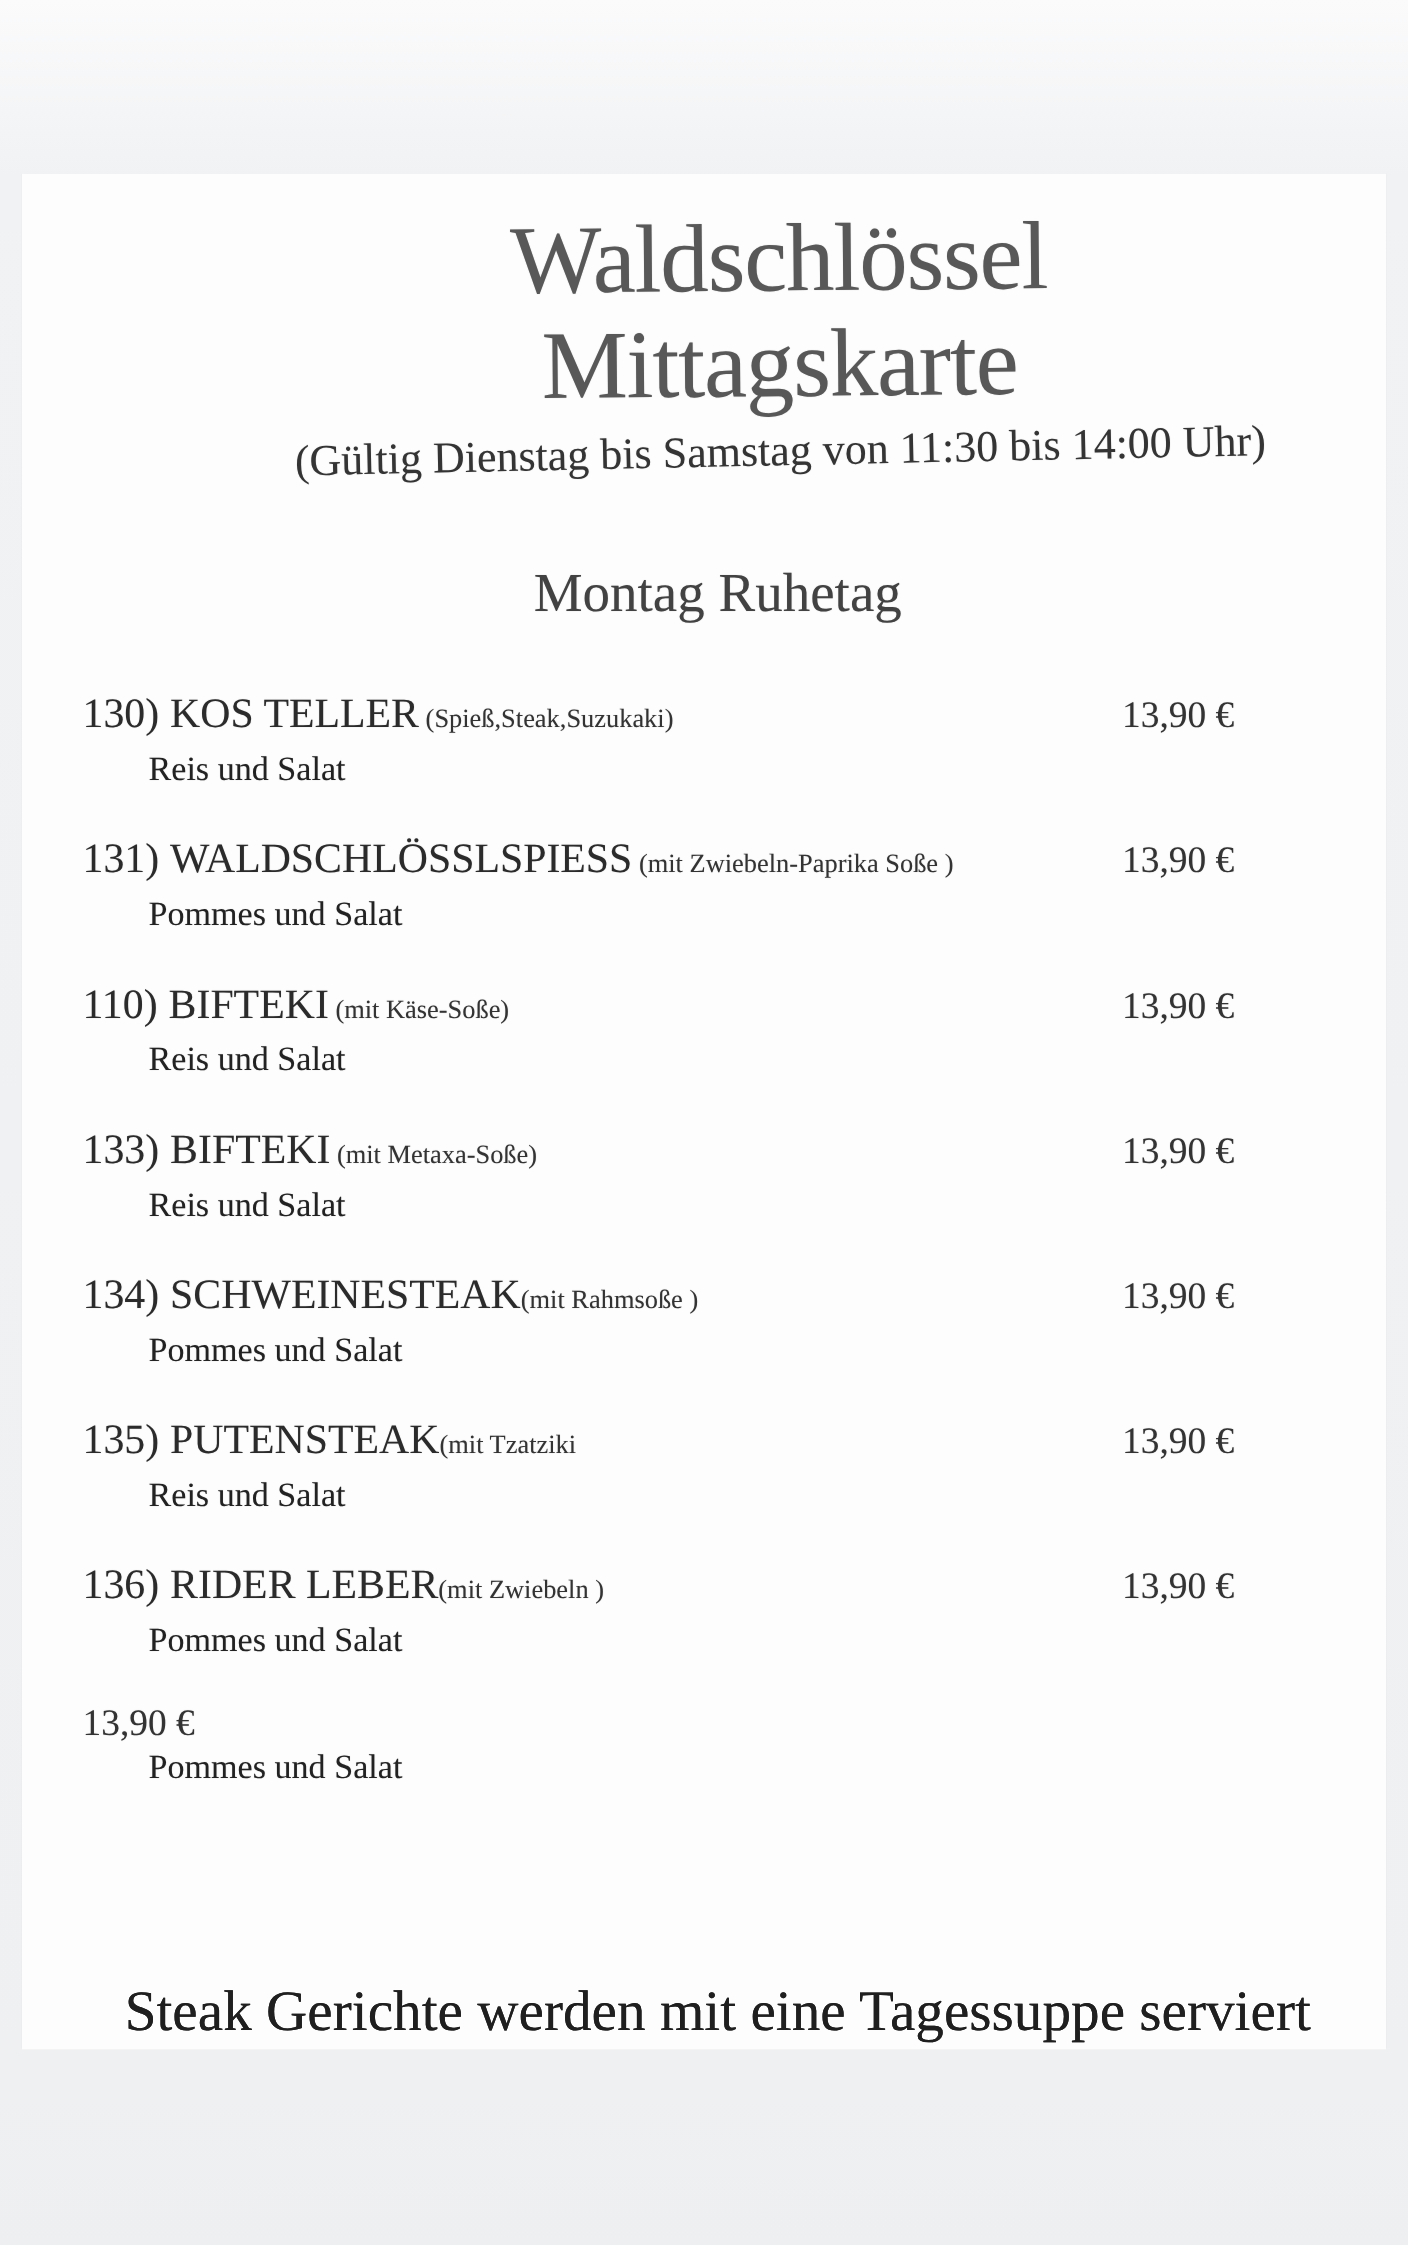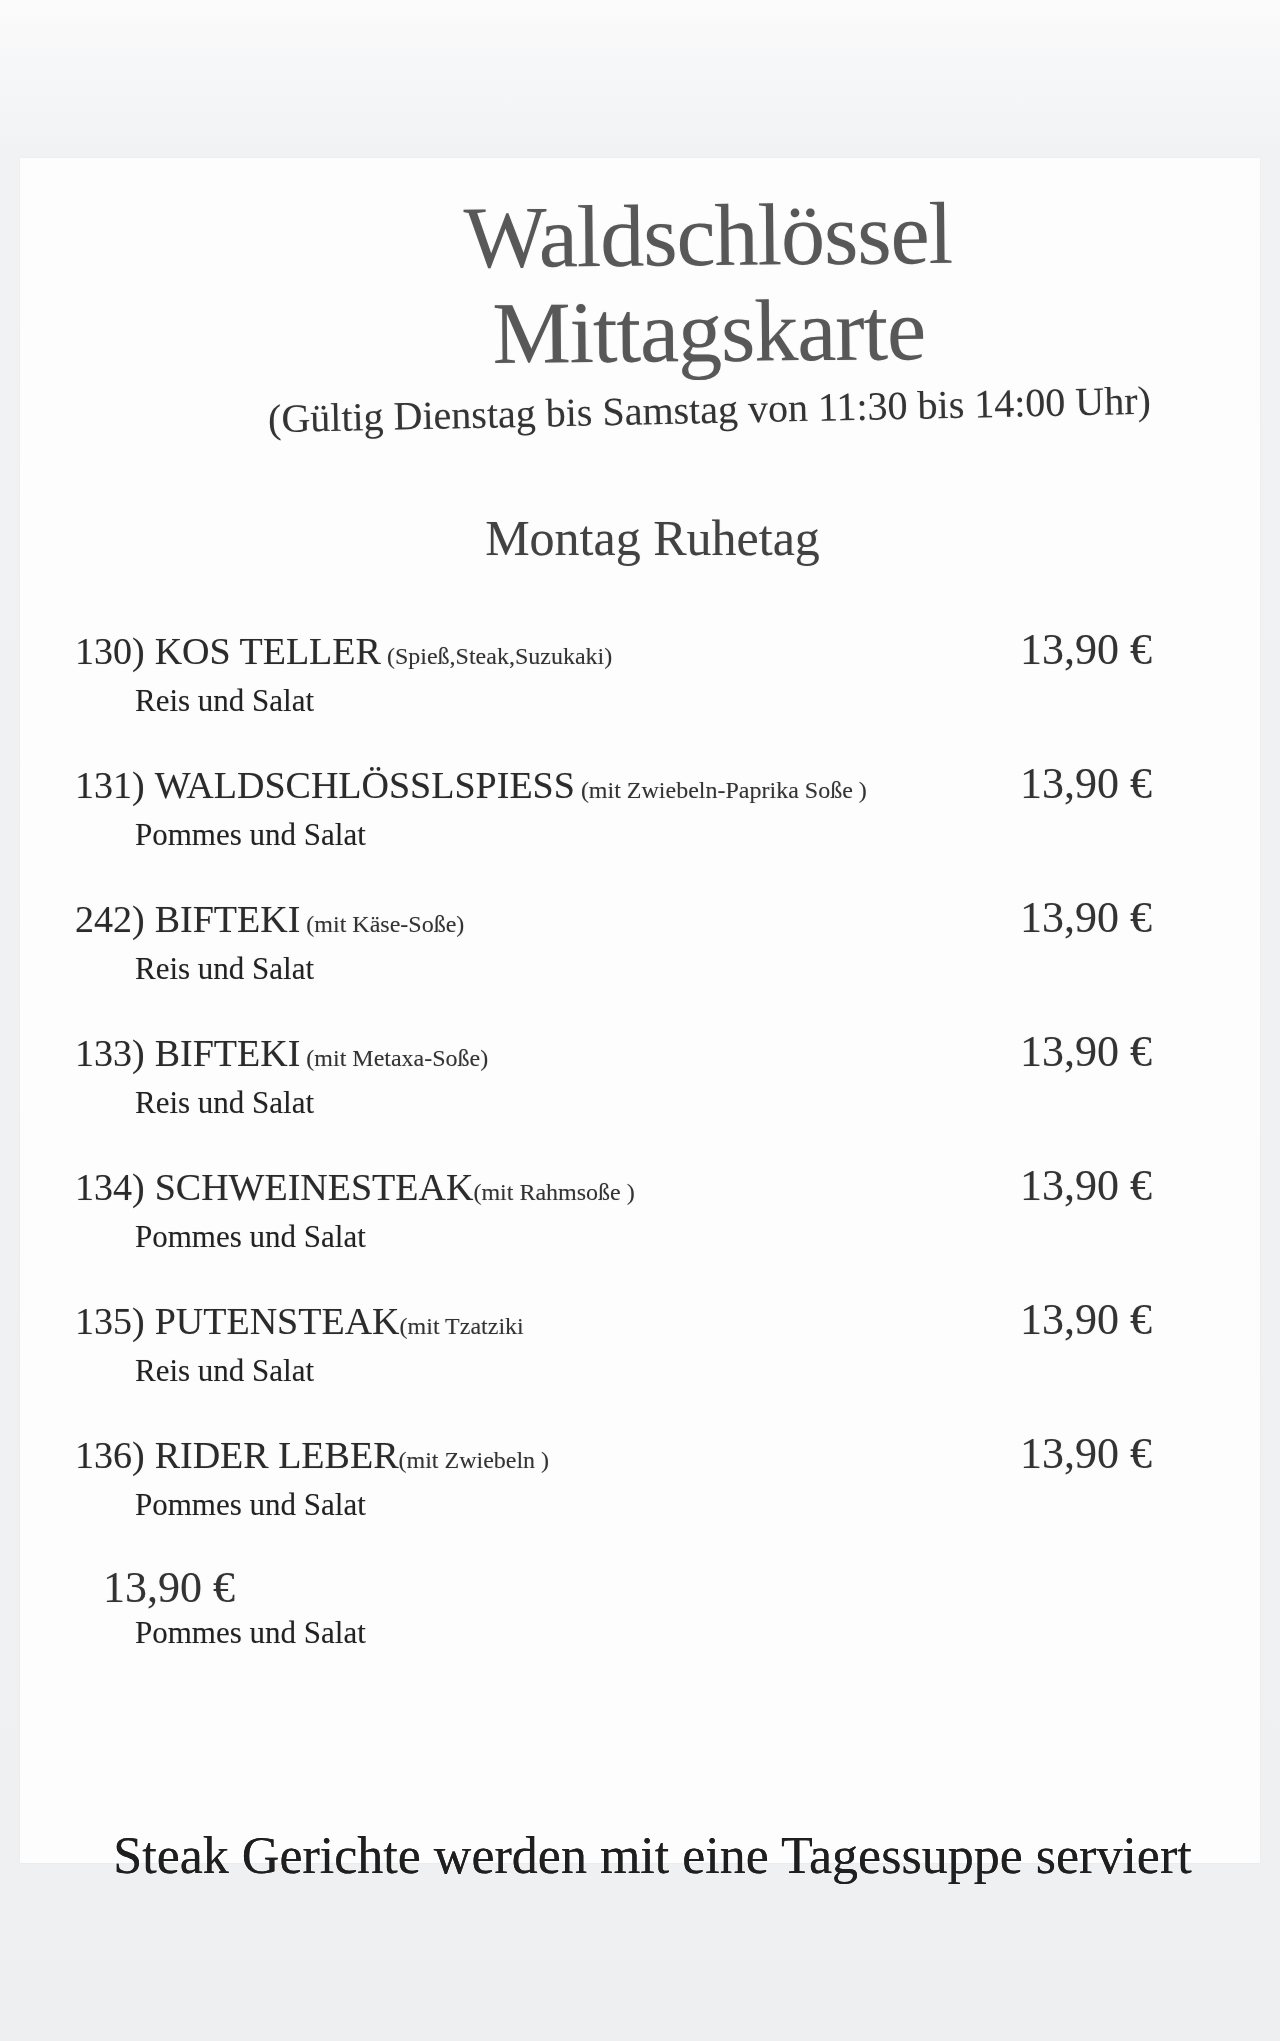--- a/index.html
+++ b/index.html
@@ -68,24 +68,23 @@
     font-size: 38px;
     line-height: 50px;
     color: #2b2b2b;
     white-space: nowrap;
   }
   .item-number { margin-right: 10px; text-align: right; }
   .item-detail { font-size: 24px; color: #333333; }
   .row-price {
     width: 210px;
     flex-shrink: 0;
-    font-size: 44px;
+    font-size: 34px;
     color: #333333;
     white-space: nowrap;
-    margin-left: 28px;
   }
   .row-side {
     padding-left: 60px;
     font-size: 31px;
     line-height: 40px;
     color: #222222;
   }
   .menu-footer {
     margin-top: 171px;
     text-align: center;
@@ -123,21 +122,21 @@
       <div class="row">
         <div class="row-top">
           <div class="row-title scan-text"><span class="item-number">131)</span><span>WALDSCHLÖSSLSPIESS</span><span class="item-detail"> (mit Zwiebeln-Paprika Soße )</span></div>
           <div class="row-price scan-text">13,90 €</div>
         </div>
         <div class="row-side scan-text">Pommes und Salat</div>
       </div>
 
       <div class="row">
         <div class="row-top">
-          <div class="row-title scan-text"><span class="item-number">242)</span><span>BIFTEKI</span><span class="item-detail"> (mit Käse-Soße)</span></div>
+          <div class="row-title scan-text"><span class="item-number">110)</span><span>BIFTEKI</span><span class="item-detail"> (mit Käse-Soße)</span></div>
           <div class="row-price scan-text">13,90 €</div>
         </div>
         <div class="row-side scan-text">Reis und Salat</div>
       </div>
 
       <div class="row">
         <div class="row-top">
           <div class="row-title scan-text"><span class="item-number">133)</span><span>BIFTEKI</span><span class="item-detail"> (mit Metaxa-Soße)</span></div>
           <div class="row-price scan-text">13,90 €</div>
         </div>

